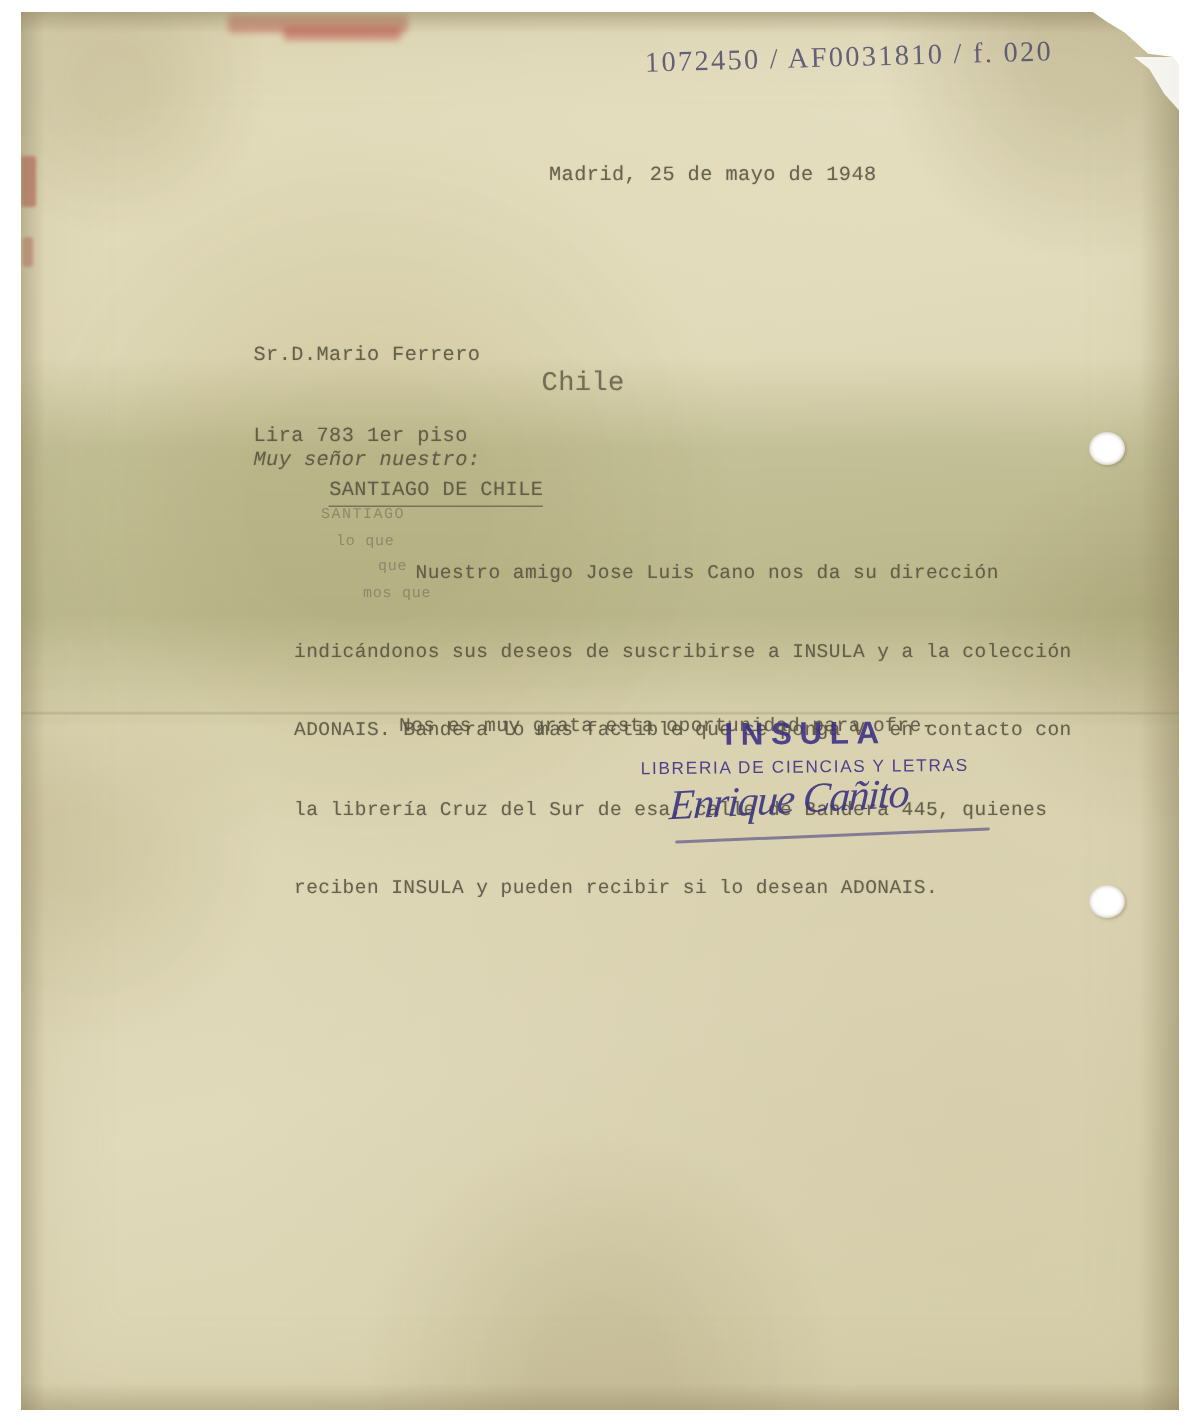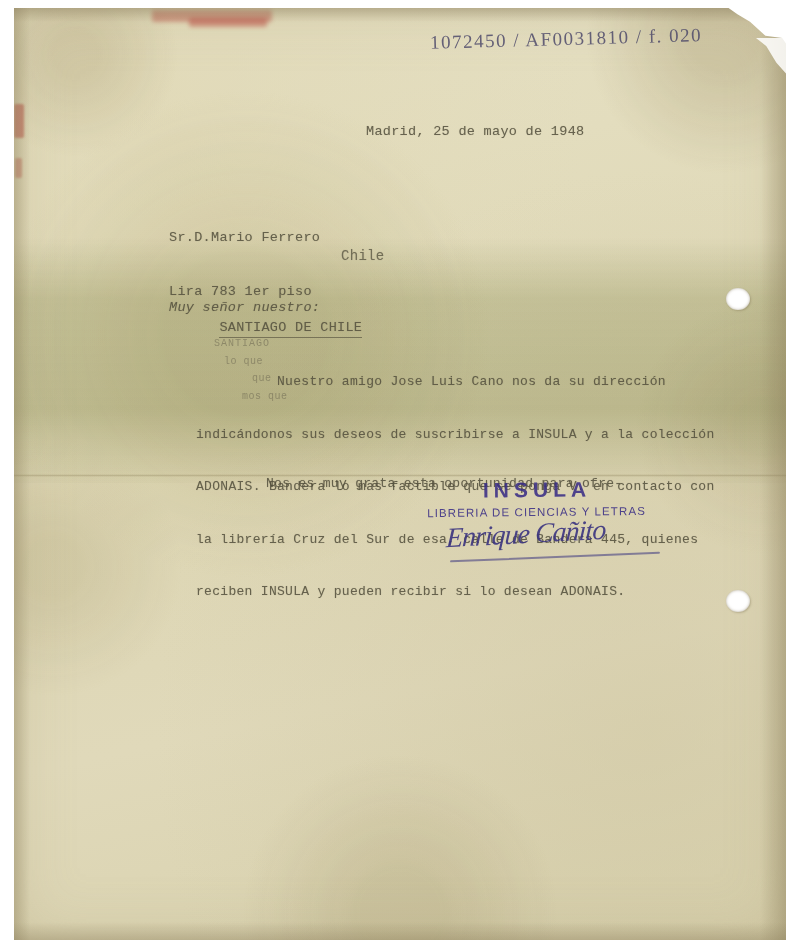--- a/index.html
+++ b/index.html
@@ -158,37 +158,37 @@
     color: #56523f;
     opacity: .88;
     letter-spacing: .3px;
     white-space: pre;
     text-shadow: 0 0 1px rgba(86,82,63,0.35);
   }
 
   .date-line {
     position: absolute;
     left: 352px;
-    top: 116px;
+    top: 102px;
     font-size: 13.5px;
   }
 
   .addr {
     position: absolute;
     left: 155px;
     top: 185px;
     font-size: 13.5px;
     line-height: 18px;
   }
   .addr .u { border-bottom: 1px solid rgba(86,82,63,0.75); display: inline-block; }
   .addr .chile {
     position: absolute;
-    left: 172px;
+    left: 192px;
     top: 54px;
-    font-size: 14px;
+    font-size: 18px;
     text-align: right;
   }
 
   .salutation {
     position: absolute;
     left: 155px;
     top: 292px;
     font-size: 13.5px;
     font-style: italic;
   }

